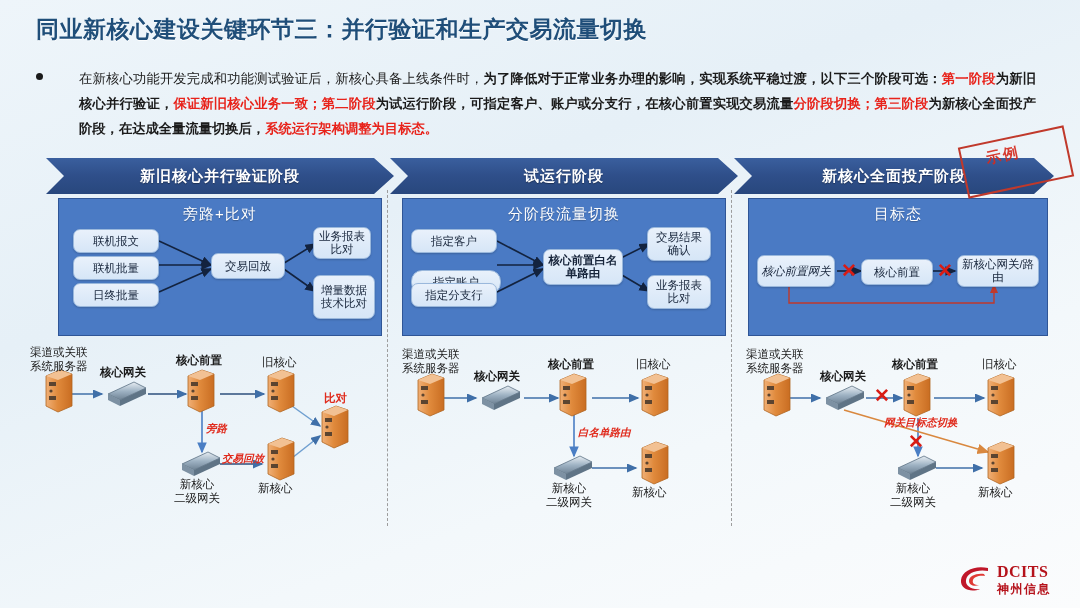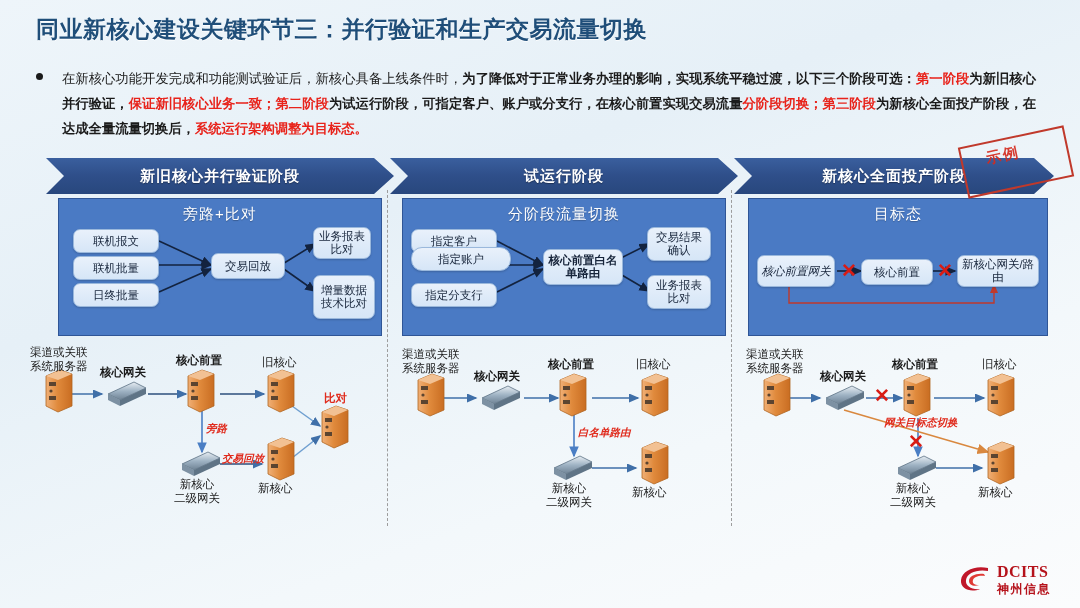--- a/index.html
+++ b/index.html
@@ -20,21 +20,21 @@
     white-space:nowrap;
   }
 
   
   .para-wrap{position:absolute;left:36px;top:66px;width:1000px;}
   .bullet{
     position:absolute;left:0;top:7px;width:7px;height:7px;border-radius:50%;
     background:#1a1a1a;
   }
   .para{
-    margin-left:26px;
+    margin-left:43px;
     font-size:13.3px;line-height:25px;color:#1b1b1b;
     text-align:justify;
   }
   .para .red{color:#e8231b;font-weight:bold;}
 
   
   .stamp{
     position:absolute;left:962px;top:136px;width:104px;height:48px;
     border:2px solid #c0392b;transform:rotate(-12deg);
     z-index:7;background:transparent;
@@ -181,21 +181,21 @@
           <path d="M0,0 L7,3 L0,6 z" fill="#13233f"></path>
         </marker>
       </defs>
       <path d="M94,42 L140,66" stroke="#13233f" stroke-width="1.6" fill="none" marker-end="url(#ar2)"></path>
       <path d="M94,66 L140,66" stroke="#13233f" stroke-width="1.6" fill="none" marker-end="url(#ar2)"></path>
       <path d="M94,93 L140,70" stroke="#13233f" stroke-width="1.6" fill="none" marker-end="url(#ar2)"></path>
       <path d="M212,62 L246,45" stroke="#13233f" stroke-width="1.6" fill="none" marker-end="url(#ar2)"></path>
       <path d="M212,72 L246,92" stroke="#13233f" stroke-width="1.6" fill="none" marker-end="url(#ar2)"></path>
     </svg>
     <div class="nb" style="left:8px;top:30px;width:86px;height:24px;">指定客户</div>
-    <div class="nb" style="left:8px;top:48px;width:100px;height:24px;border-radius:11px;">指定账户</div>
+    <div class="nb" style="left:8px;top:71px;width:90px;height:24px;border-radius:11px;">指定账户</div>
     <div class="nb" style="left:8px;top:84px;width:86px;height:24px;">指定分支行</div>
     <div class="nb" style="left:140px;top:50px;width:80px;height:36px;font-weight:bold;">核心前置白名单路由</div>
     <div class="nb" style="left:244px;top:28px;width:64px;height:34px;">交易结果确认</div>
     <div class="nb" style="left:244px;top:76px;width:64px;height:34px;">业务报表比对</div>
   </div>
 
   <div class="panel p3">
     <div class="panel-title">目标态</div>
     <svg width="298" height="136" style="position:absolute;left:0;top:0;">
       <defs>

